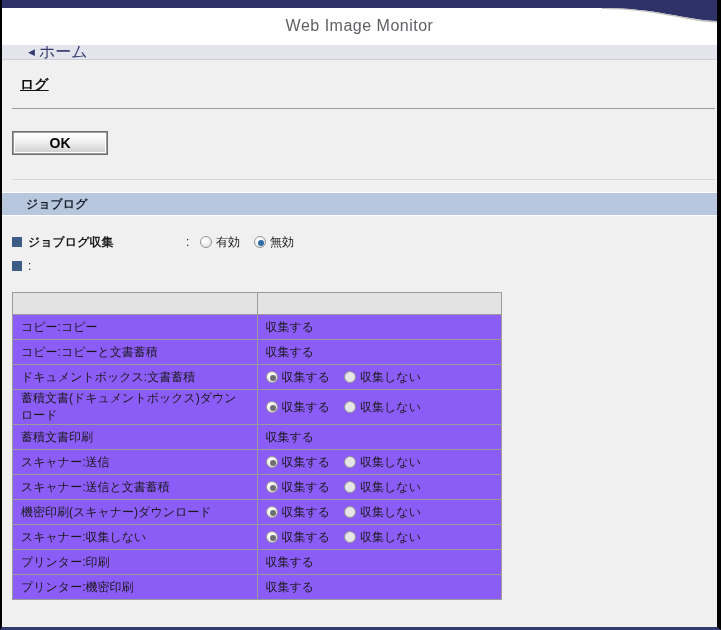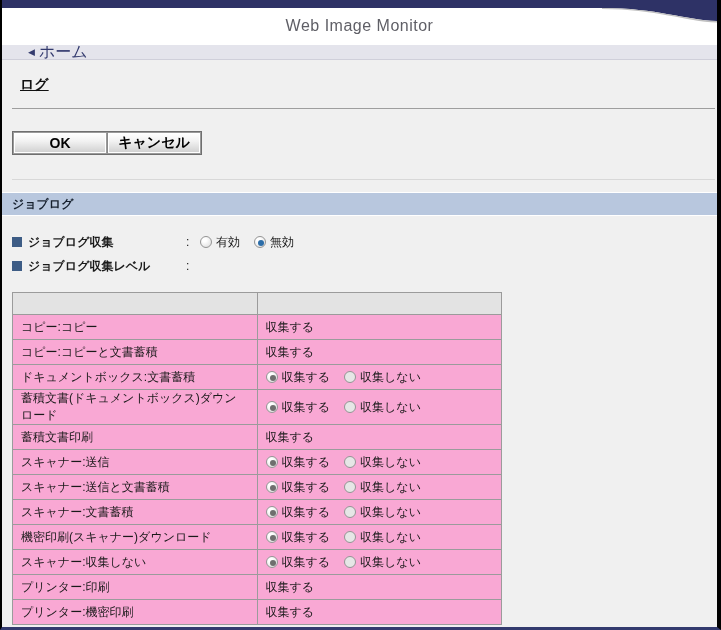--- a/index.html
+++ b/index.html
@@ -26,21 +26,21 @@
   .btn-row { margin:22px 0 24px 10px; display:inline-flex; border:1px solid #6f6f6f; background:#fff; }
   .btn {
     width:94px; height:22px; font-family:inherit; font-size:14px; font-weight:bold; color:#000;
     background:linear-gradient(#ffffff 0%, #f2f2f2 40%, #cfcfcf 100%);
     border:1px solid #9a9a9a; box-shadow:inset 0 0 0 1px #fff; cursor:pointer;
   }
   .btn + .btn { border-left:1px solid #8a8a8a; }
   .section-header {
     margin-top:12px; height:24px; background:#b8c7de;
     border-top:1px solid #fff; border-bottom:1px solid #fff;
-    display:flex; align-items:center; padding-left:10px;
+    display:flex; align-items:center; padding-left:24px;
     font-weight:bold; font-size:12px; color:#16202e;
   }
   .fields { padding:14px 16px 10px 10px; }
   .field-row { display:flex; align-items:center; height:24px; }
   .bullet { width:10px; height:10px; background:#3d5c85; display:inline-block; margin-right:6px; }
   .field-label { font-weight:bold; font-size:12px; width:158px; }
   .sep { width:14px; }
   .radio {
     display:inline-block; width:12px; height:12px; border-radius:50%;
     border:1px solid #949494; background:radial-gradient(circle at 35% 30%, #ffffff 20%, #dddddd 90%);
@@ -53,21 +53,21 @@
   .radio.on-blue::after { background:#2c6da8; }
   .radio.on-gray::after { background:#6f6f6f; }
   .opt-label { margin-right:14px; }
   .fake-select {
     width:100px; height:20px; background:#fff; border:1px solid #b0b0b0;
     display:inline-flex; align-items:center; justify-content:space-between;
     padding:0 5px; color:#9a9a9a; cursor:default;
   }
   .select-arrow { color:#9a9a9a; font-size:8px; }
   .log-table { margin:4px 0 0 10px; border-collapse:collapse; width:490px; table-layout:fixed; }
-  .log-table td, .log-table th { border:1px solid #9b9b9b; height:25px; padding:0 8px; font-size:12px; font-weight:normal; text-align:left; background:#f9a8d4; }
+  .log-table td, .log-table th { border:1px solid #9b9b9b; height:25px; padding:0 8px; font-size:12px; font-weight:normal; text-align:left; background:#8b5cf6; }
   .log-table thead th { background:#e3e3e3; height:22px; }
   .cell-radios { white-space:nowrap; }
 </style>
 </head>
 <body>
 
 
 
 <div class="topbar"></div>
 <svg class="swoosh" viewBox="0 0 200 26" preserveAspectRatio="none">
@@ -82,39 +82,37 @@
 <div class="breadcrumb">
   <span class="back-arrow">◀</span>
   <a class="home-link">ホーム</a>
 </div>
 
 <div class="page-title">ログ</div>
 <hr class="rule">
 
 <div class="btn-row">
   <button class="btn">OK</button>
-  <button class="btn">キャンセル</button>
 </div>
 <hr class="rule light">
 
 <div class="section-header">ジョブログ</div>
 
 <div class="fields">
   <div class="field-row">
     <span class="bullet"></span>
     <span class="field-label">ジョブログ収集</span>
     <span class="sep">:</span>
     <span class="radio"></span>
     <span class="opt-label">有効</span>
     <span class="radio on-blue"></span>
     <span class="opt-label">無効</span>
   </div>
   <div class="field-row">
     <span class="bullet"></span>
-    <span class="field-label">ジョブログ収集レベル</span>
     <span class="sep">:</span>
   </div>
 </div>
 
 <table class="log-table">
   <thead>
     <tr>
       <th></th>
       <th></th>
     </tr>
@@ -148,24 +146,20 @@
   <tr>
     <td class="cell-label">スキャナー:送信</td>
     <td class="cell-value cell-radios"><span class="radio on-gray"></span><span class="opt-label">収集する</span><span class="radio dim"></span><span class="opt-label">収集しない</span></td>
   </tr>
 
   <tr>
     <td class="cell-label">スキャナー:送信と文書蓄積</td>
     <td class="cell-value cell-radios"><span class="radio on-gray"></span><span class="opt-label">収集する</span><span class="radio dim"></span><span class="opt-label">収集しない</span></td>
   </tr>
 
-  <tr>
-    <td class="cell-label">スキャナー:文書蓄積</td>
-    <td class="cell-value cell-radios"><span class="radio on-gray"></span><span class="opt-label">収集する</span><span class="radio dim"></span><span class="opt-label">収集しない</span></td>
-  </tr>
 
   <tr>
     <td class="cell-label">機密印刷(スキャナー)ダウンロード</td>
     <td class="cell-value cell-radios"><span class="radio on-gray"></span><span class="opt-label">収集する</span><span class="radio dim"></span><span class="opt-label">収集しない</span></td>
   </tr>
 
   <tr>
     <td class="cell-label">スキャナー:収集しない</td>
     <td class="cell-value cell-radios"><span class="radio on-gray"></span><span class="opt-label">収集する</span><span class="radio dim"></span><span class="opt-label">収集しない</span></td>
   </tr>

